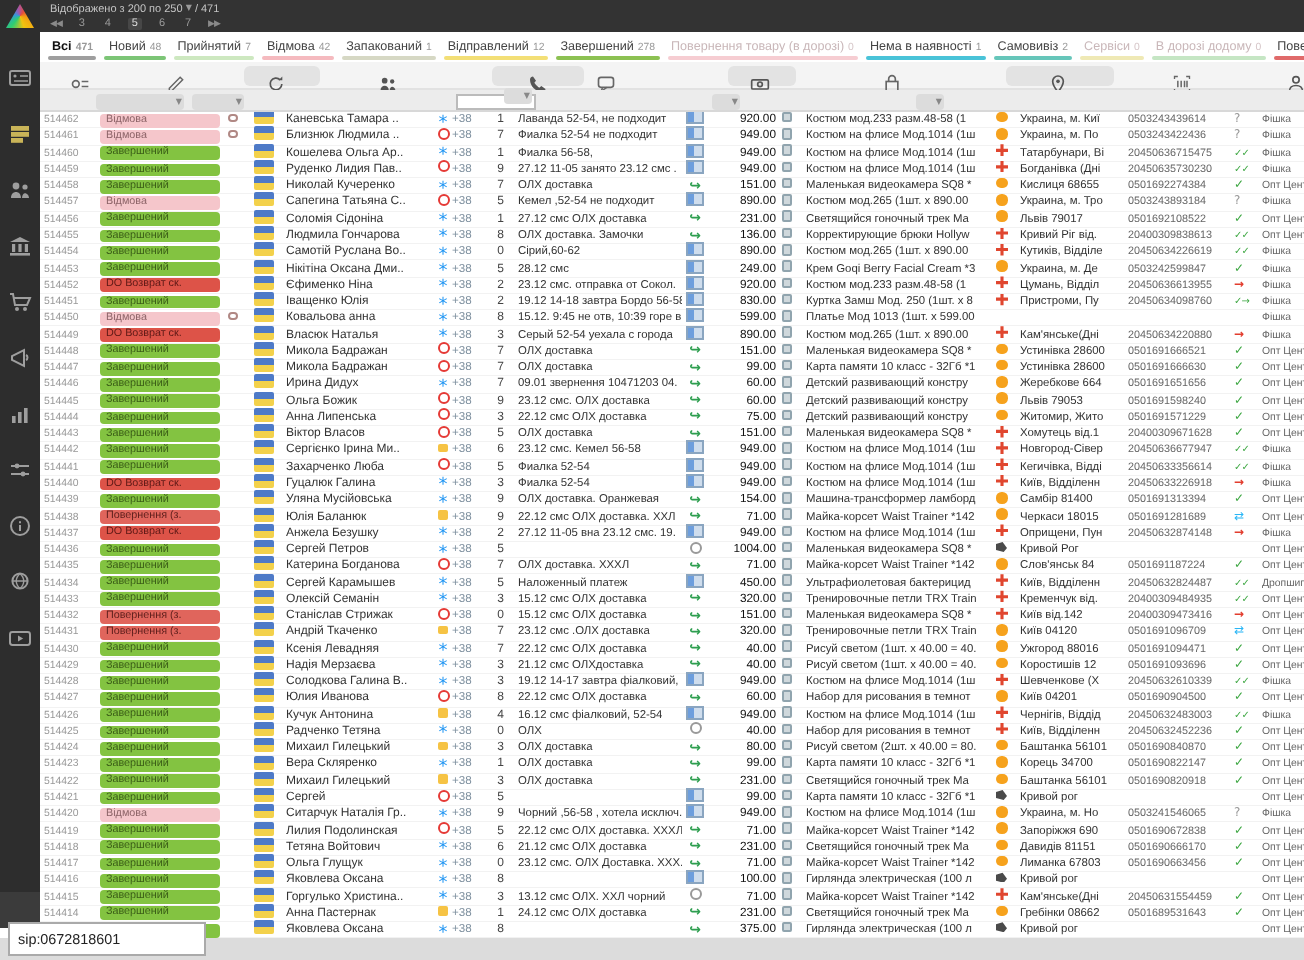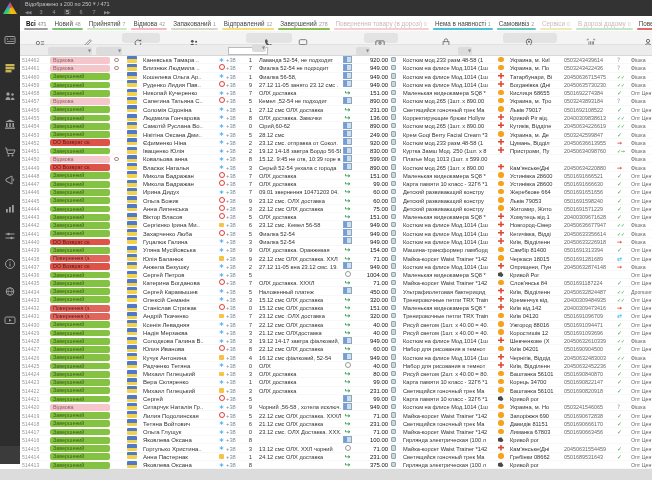--- a/index.html
+++ b/index.html
@@ -1457,13 +1457,14 @@
     <span class="c prod">Гирлянда электрическая (100 л</span>
     <span class="c di pickup"></span>
     <span class="c ad">Кривой рог</span>
     <span class="c tn"></span>
     <span class="c tsx"></span>
     <span class="c mg">Опт Центр</span>
   </div>
 </div>
 
   <div id="bottombar"></div>
+  <div id="sipbox">sip:0672818601</div>
 </div>
 
 </body></html>

